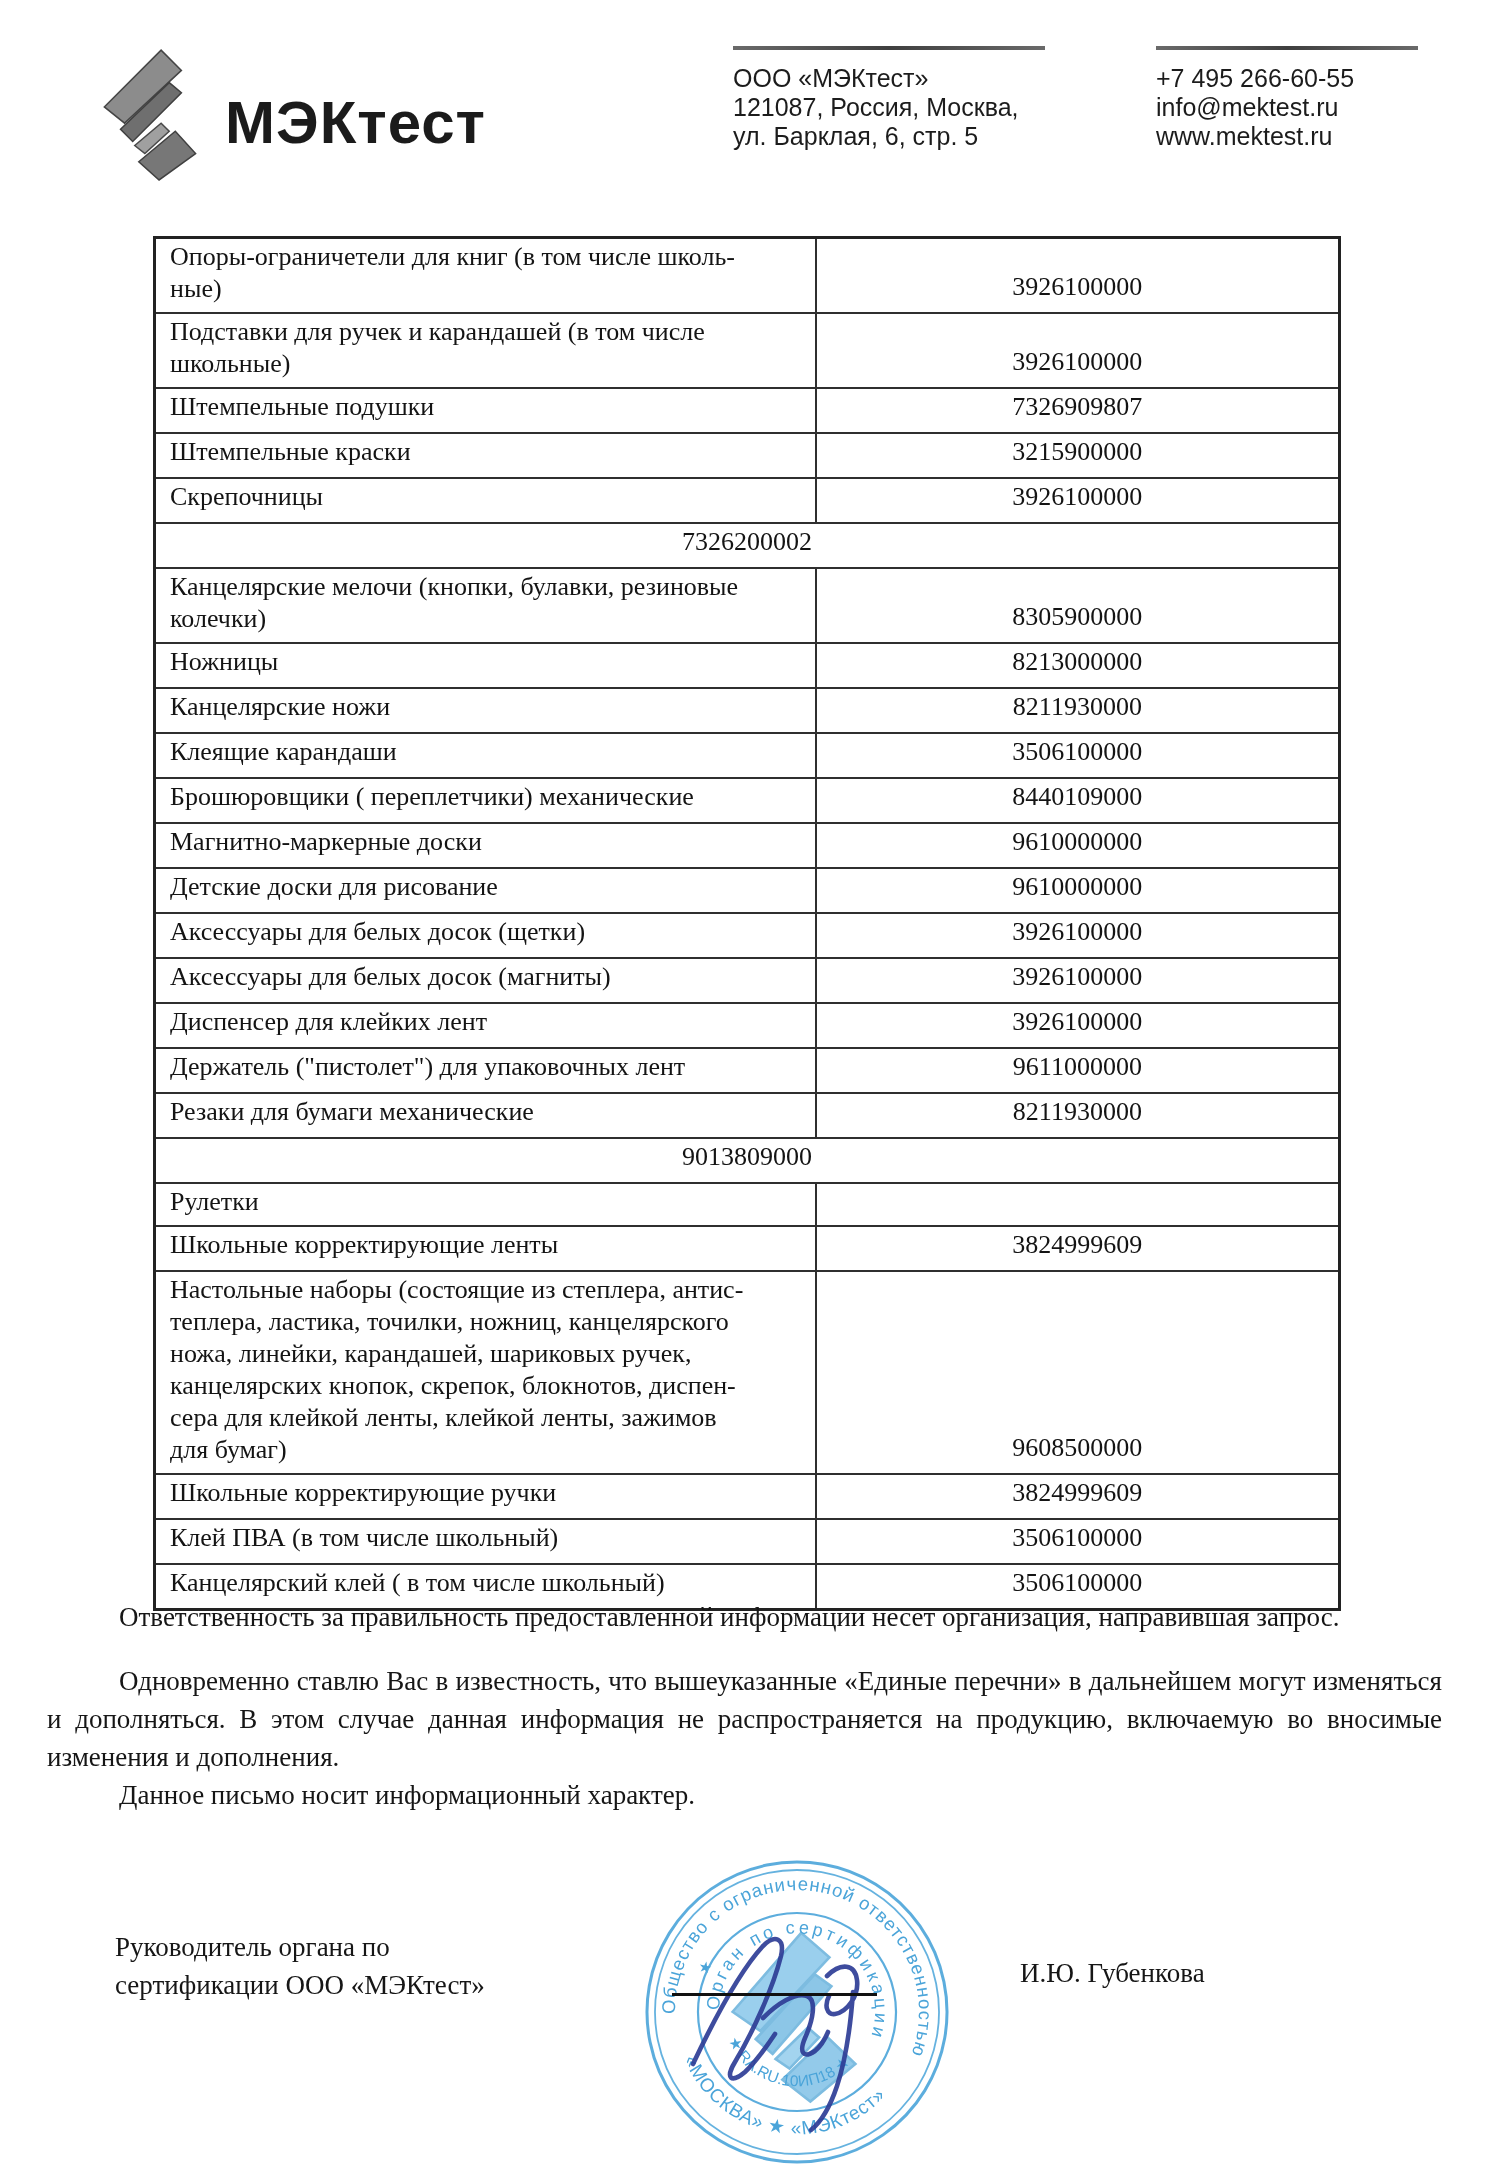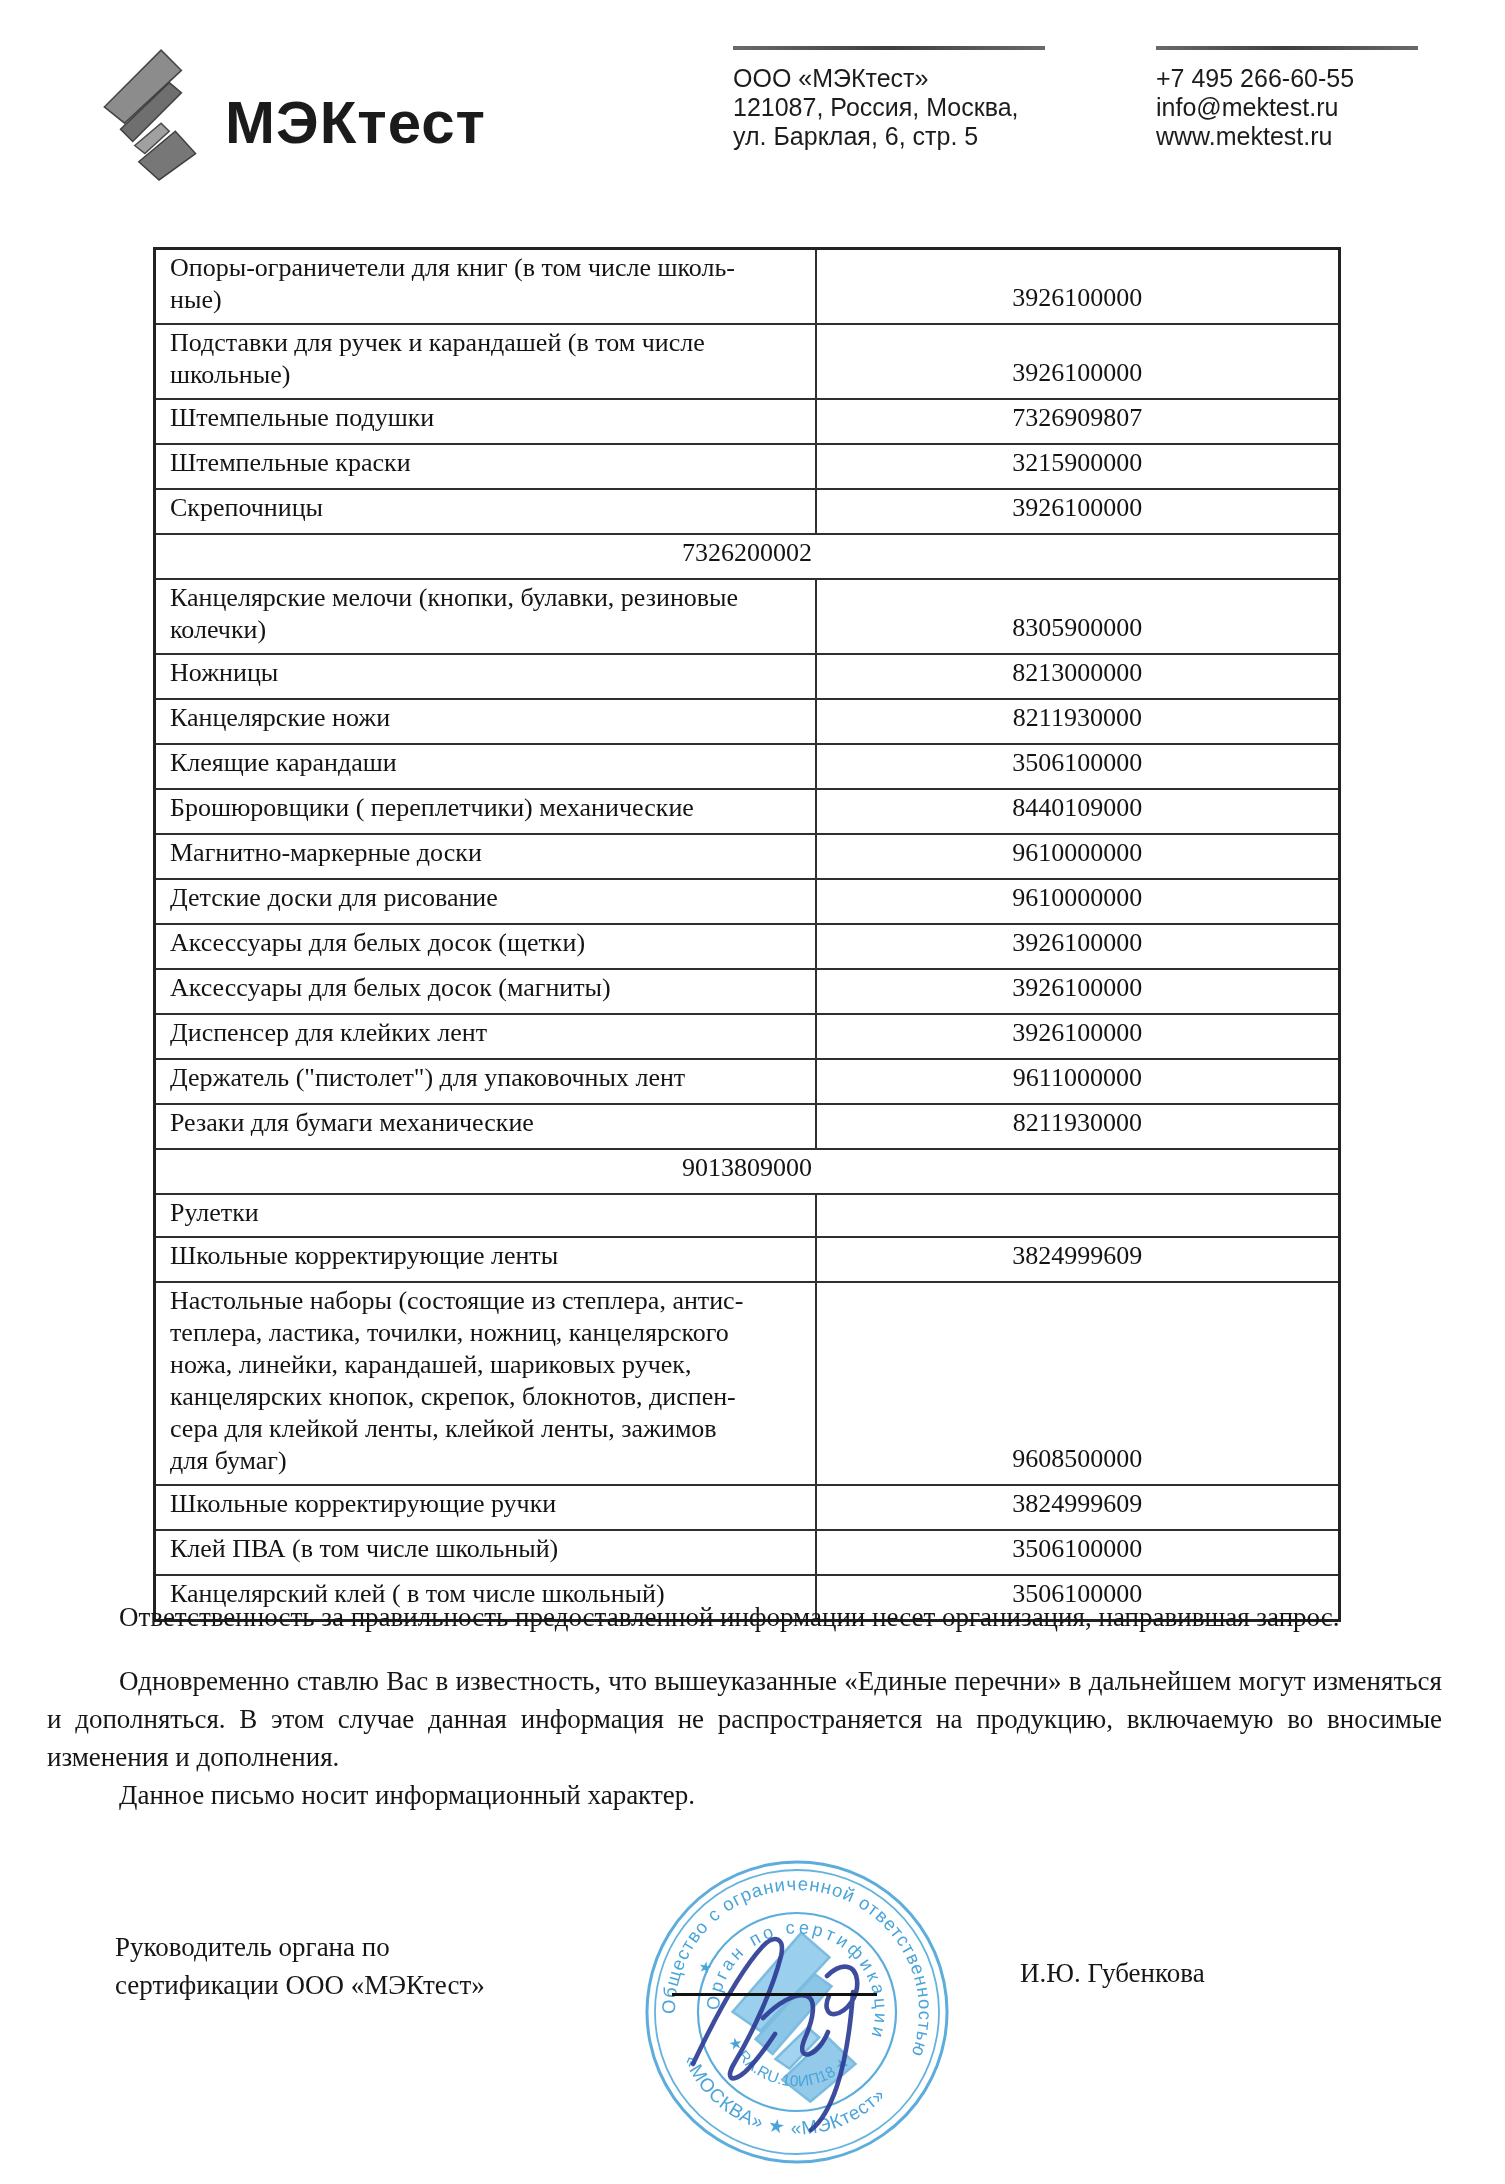--- a/index.html
+++ b/index.html
@@ -17,21 +17,21 @@
     margin-left:12px; margin-top:22px;
   }
   .contact-col{position:absolute; top:46px; font-family:"Liberation Sans","DejaVu Sans",sans-serif;margin-left:28px;}
   .contact-col .sep{height:4px; background:linear-gradient(90deg,#6a6a6a,#3f3f3f,#6a6a6a); margin-bottom:14px;}
   .contact-col .cline{font-size:25px; line-height:29px; color:#1c1c1c; white-space:nowrap;}
   .contact-left{left:705px; width:312px;}
   .contact-right{left:1128px; width:262px;}
   
   .ptable{
     position:absolute; left:153px; top:236px; width:1188px;
-    border:3px solid #222; box-sizing:border-box;margin-top:11px;
+    border:3px solid #222; box-sizing:border-box;
   }
   .prow{display:flex; align-items:stretch; border-top:2px solid #2f2f2f;}
   .prow:first-child{border-top:none;}
   .cell-name{
     width:55.9%; box-sizing:border-box; padding:2px 10px 7px 14px;
     font-size:26px; line-height:32px; white-space:pre-line;
     border-right:2px solid #2f2f2f;
   }
   .cell-code{
     flex:1; display:flex; align-items:flex-end; justify-content:center;

